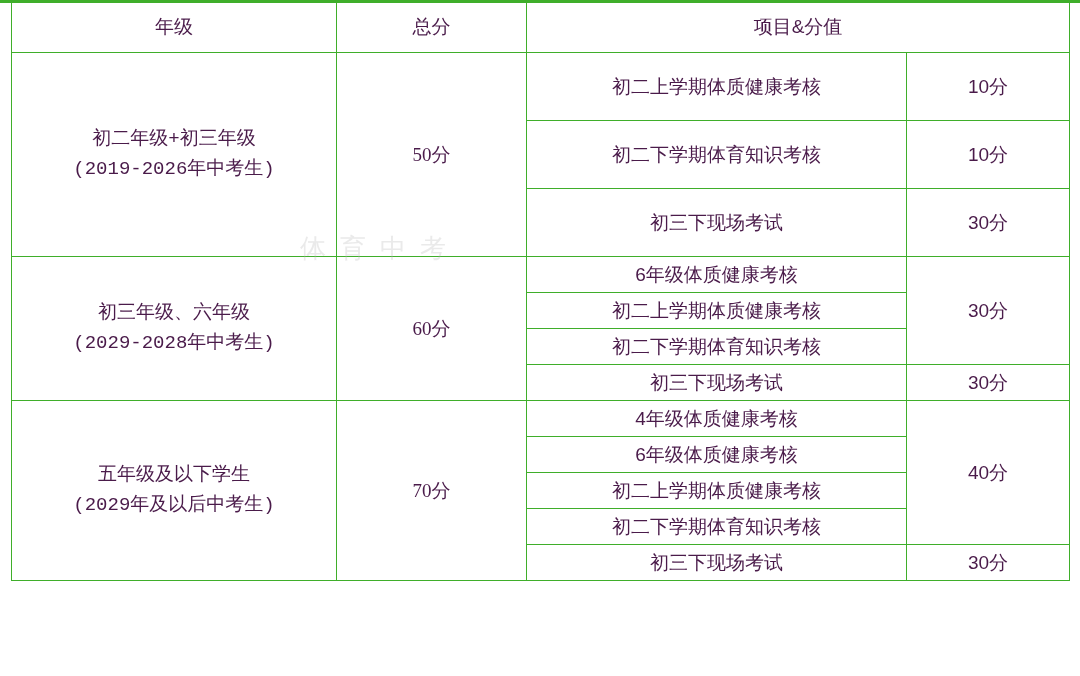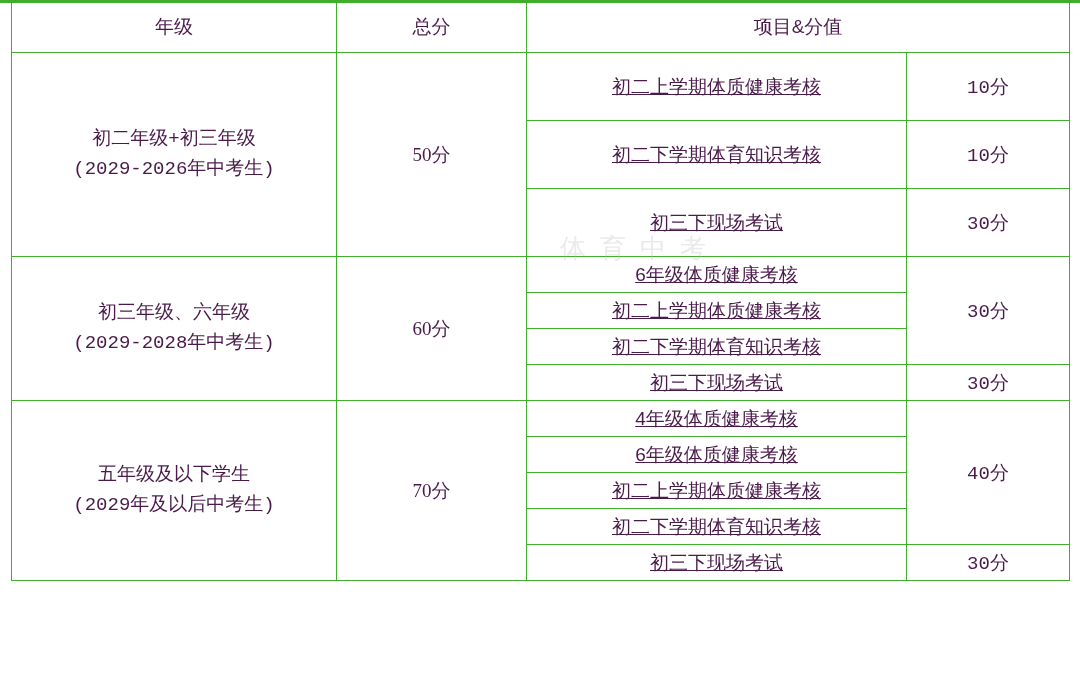--- a/index.html
+++ b/index.html
@@ -56,25 +56,23 @@
   }
   .grade-cell .line2 {
     display: block;
   }
   .total-cell {
     font-size: 20px;
     font-family: Liberation Serif, serif;
   }
   .item-cell {
     font-size: 19px;
-    text-decoration: underline;
   }
   .score-cell {
     font-size: 19px;
-    font-family: Liberation Mono, monospace;
   }
   .r-tall { height: 68px; }
   .r-mid  { height: 36px; }
   
   .top-band {
     position: absolute;
     top: 0;
     left: 0;
     width: 1080px;
     height: 3px;
@@ -85,21 +83,21 @@
     position: absolute;
     left: 300px;
     top: 228px;
     width: 420px;
     height: 40px;
     color: rgba(180, 180, 180, 0.28);
     font-size: 26px;
     letter-spacing: 14px;
     pointer-events: none;
     user-select: none;
-    text-align: right;
+    text-align: left;
     line-height: 40px;
   }
 </style>
 </head>
 <body>
 
 <div class="sheet">
   <div class="top-band"></div>
   <div class="watermark">体育中考</div>
 
@@ -115,21 +113,21 @@
         <td>年级</td>
         <td>总分</td>
         <td colspan="2">项目&amp;分值</td>
       </tr>
     </thead>
     <tbody>
 
       <tr>
         <td class="grade-cell" rowspan="3">
           <span>初二年级+初三年级</span>
-          <span class="line2">(2029-2026年中考生)</span>
+          <span class="line2">(2019-2026年中考生)</span>
         </td>
         <td class="total-cell" rowspan="3">50分</td>
         <td class="item-cell r-tall">初二上学期体质健康考核</td>
         <td class="score-cell">10分</td>
       </tr>
       <tr>
         <td class="item-cell r-tall">初二下学期体育知识考核</td>
         <td class="score-cell">10分</td>
       </tr>
       <tr>

